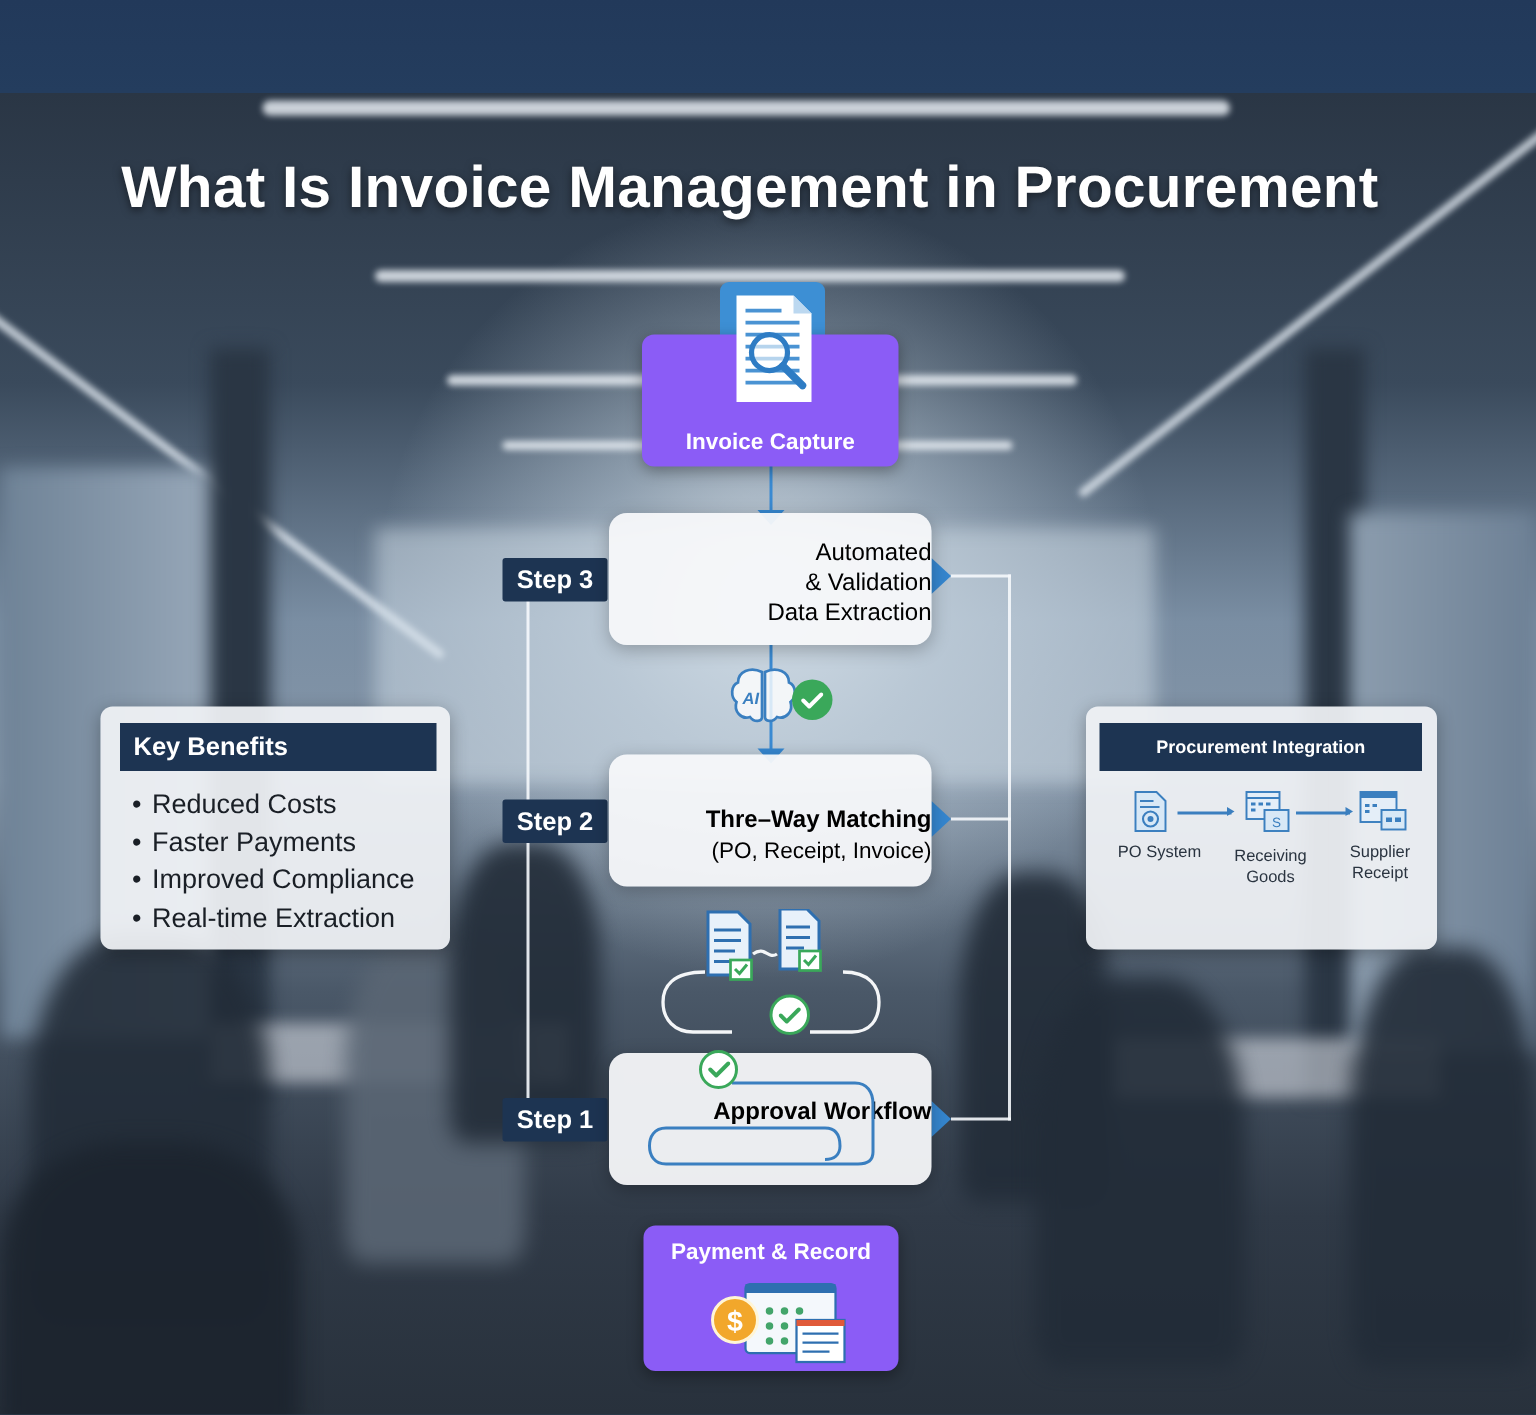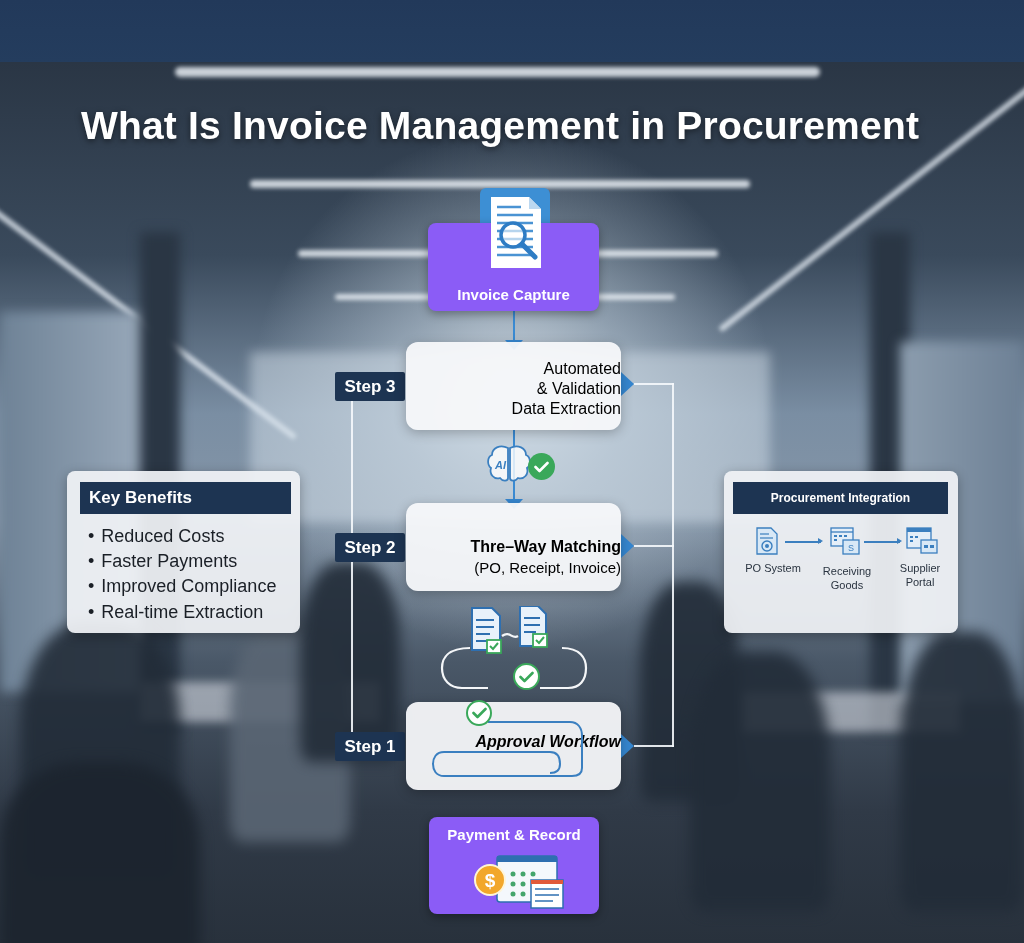--- a/index.html
+++ b/index.html
@@ -243,21 +243,21 @@
     </g>
   </svg>
 </div>
 <div class="check" style="left:513px; top:663px; width:27px; height:27px;">
   <svg width="15" height="12" viewBox="0 0 15 12">
       <path d="M1.5 6 L5.5 10 L13.5 2" fill="none" stroke="#3aa85a" stroke-width="2.6" stroke-linecap="round" stroke-linejoin="round"></path>
     </svg>
 </div>
 
 <div class="step-badge" style="top:732px;">Step 1</div>
-<div class="card" style="top:702px; height:88px;font-style:italic;">
+<div class="card" style="top:702px; height:88px;">
   <div style="position:absolute; left:0; right:0; top:31px; font-size:16px; font-weight:bold;">Approval Workflow</div>
   <div style="position:absolute; left:24px; top:8px;">
     <svg width="160" height="70" viewBox="0 0 160 70">
       <path d="M58 12 H140 C148 12 152 18 152 26 V58 C152 64 148 66 142 66 H14" fill="none" stroke="#3a7fc0" stroke-width="2"></path>
       <path d="M120 42 H14 C6 42 3 48 3 54 C3 60 6 66 14 66" fill="none" stroke="#3a7fc0" stroke-width="2"></path>
       <path d="M120 42 C128 42 130 48 130 54 C130 60 126 63 120 63" fill="none" stroke="#3a7fc0" stroke-width="2"></path>
     </svg>
   </div>
 </div>
 <div class="check" style="left:466px; top:700px; width:26px; height:26px;">
@@ -350,14 +350,14 @@
 
 <div class="integ-label" style="left:738px; top:561px; width:70px;">
   <div>PO System</div>
 </div>
 <div class="integ-label" style="left:812px; top:564px; width:70px;">
   <div>Receiving</div>
   <div>Goods</div>
 </div>
 <div class="integ-label" style="left:885px; top:561px; width:70px;">
   <div>Supplier</div>
-  <div>Portal</div>
+  <div>Receipt</div>
 </div>
 
 </body></html>

